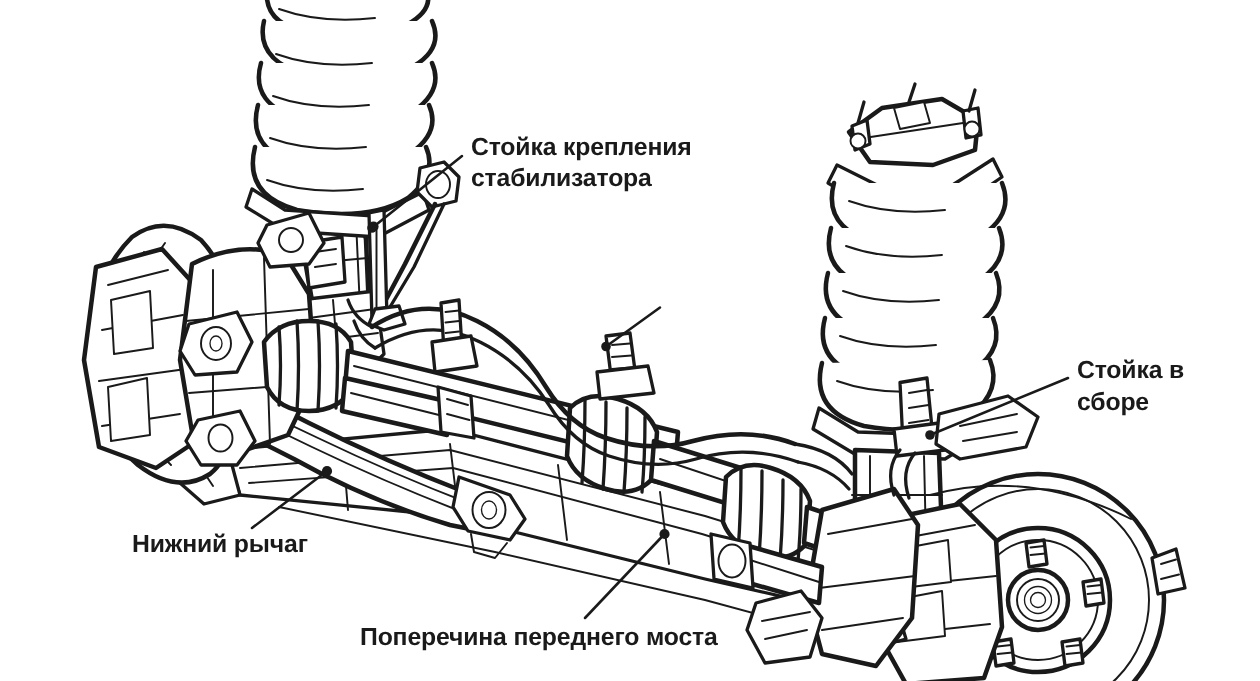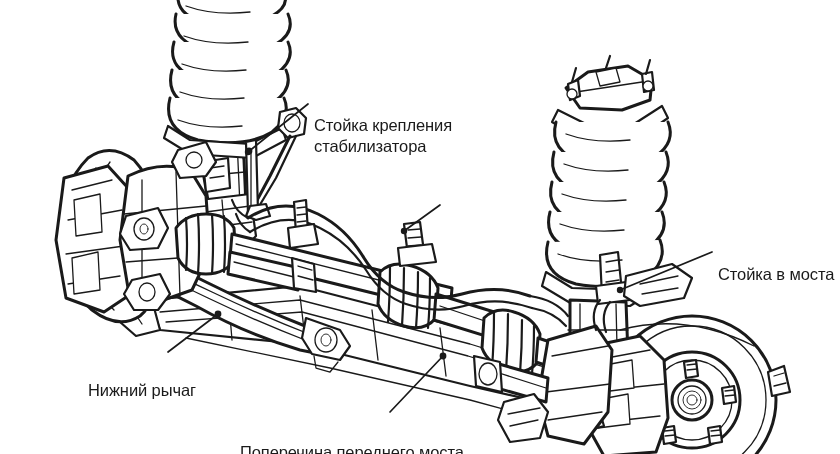--- a/index.html
+++ b/index.html
@@ -21,27 +21,26 @@
   #art {
     position: absolute;
     left: 0;
     top: 0;
     width: 840px;
     height: 454px;
   }
   .callout {
     position: absolute;
     font-family: "Liberation Sans", sans-serif;
-    font-weight: normal;
+    font-weight: bold;
     font-size: 16.5px;
     line-height: 1.28;
     color: #1a1a1a;
     letter-spacing: -0.1px;
     white-space: pre-line;
-    margin-top: 27px;
     -webkit-font-smoothing: none;
   }
   .c-stabilizer-link { left: 314px; top: 88px; }
   .c-stabilizer      { left: 446px; top: 190px; }
   .c-strut-assembly  { left: 718px; top: 237px; }
   .c-lower-arm       { left: 88px;  top: 353px; }
   .c-crossmember     { left: 240px; top: 415px; }
 </style>
 </head>
 <body>
@@ -385,19 +384,19 @@
         <circle class="fk" cx="443" cy="356" r="3.4"></circle>
       </g>
 
     </g>
   </svg>
 
   <div class="callout c-stabilizer-link">Стойка крепления
 стабилизатора</div>
 
 
-  <div class="callout c-strut-assembly">Стойка в моста</div>
+  <div class="callout c-strut-assembly">Стойка в сборе</div>
 
   <div class="callout c-lower-arm">Нижний рычаг</div>
 
   <div class="callout c-crossmember">Поперечина переднего моста</div>
 
 </div>
 
 </body></html>

